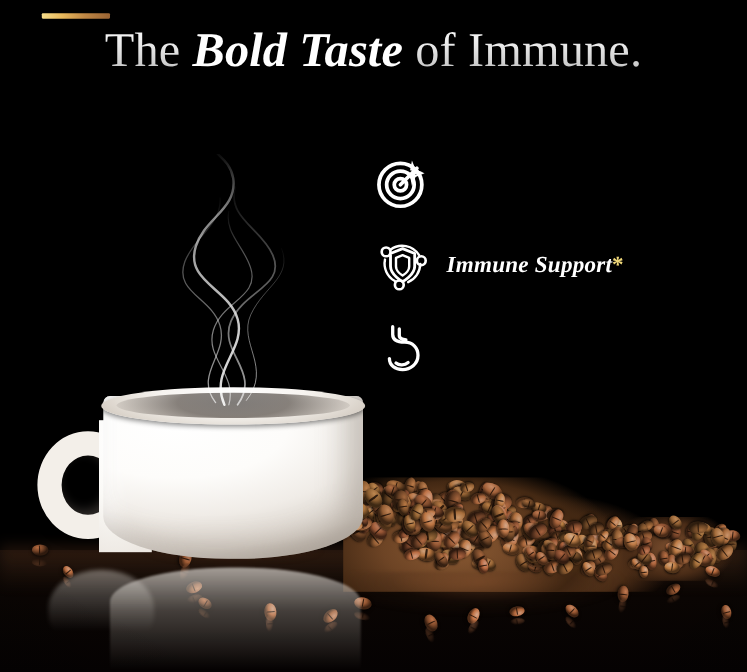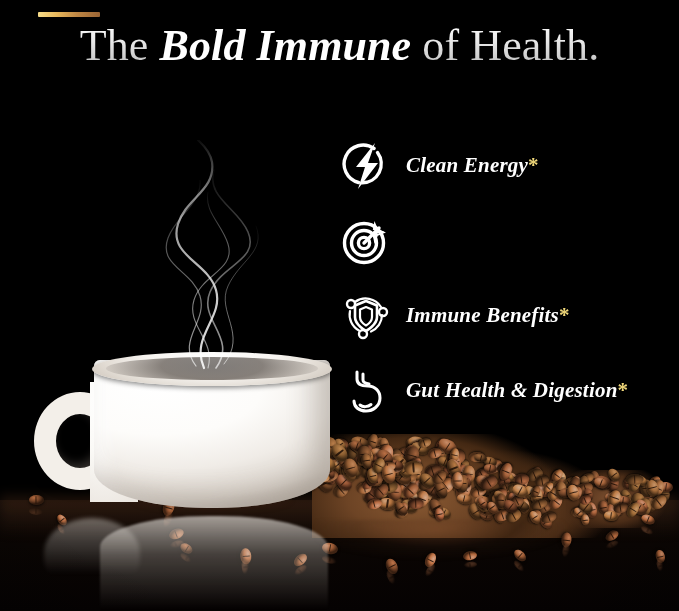--- a/index.html
+++ b/index.html
@@ -584,36 +584,26 @@
         <path d="M88 228 C 96 200, 66 186, 74 160 C 82 134, 116 130, 108 104 C 102 84, 84 72, 88 52" stroke="url(#sg)" stroke-width="1.1" fill="none" stroke-linecap="round" opacity="0.65"></path>
       </svg>
     </div>
 
     <div class="vignette"></div>
   </div>
 
   <div class="accent-bar"></div>
 
   <div class="headline">
-    <span class="h-plain">The </span><span class="h-bold">Bold Immune</span><span class="h-plain"> of Health.</span>
+    <span class="h-plain">The </span><span class="h-bold">Bold Taste</span><span class="h-plain"> of Immune.</span>
   </div>
 
 
   <div class="benefits">
 
-    <div class="benefit">
-      <span class="ico">
-        <svg width="50" height="50" viewBox="0 0 50 50" fill="none">
-          <path d="M33 7.5 A19 19 0 1 0 17.5 41.5" stroke="#fff" stroke-width="3.4" fill="none" stroke-linecap="round"></path>
-          <path d="M36.5 11.5 A19 19 0 0 1 21 41.8" stroke="#fff" stroke-width="3.4" fill="none" stroke-linecap="round"></path>
-          <path d="M34 2 L15 26 L24 26 L17 48 L37 22 L27 22 Z" fill="#fff"></path>
-        </svg>
-      </span>
-      <span class="blabel"><span>Clean Energy</span><span class="star">*</span></span>
-    </div>
 
     <div class="benefit">
       <span class="ico">
         <svg width="50" height="50" viewBox="0 0 50 50" fill="none">
           <circle cx="23" cy="27" r="19.5" stroke="#fff" stroke-width="3.4" fill="none"></circle>
           <circle cx="23" cy="27" r="12.5" stroke="#fff" stroke-width="3.4" fill="none"></circle>
           <circle cx="23" cy="27" r="5.6" stroke="#fff" stroke-width="3.4" fill="none"></circle>
           <path d="M23 27 L38 12" stroke="#fff" stroke-width="3.4" stroke-linecap="round"></path>
           <path d="M34.5 6.5 L36.5 13.5 L43.5 15.5 L36.5 17.5 L34.5 24.5 L32.5 17.5 L36.5 13.5 Z" fill="#fff"></path>
           <path d="M33.5 5 L36.8 13.2 L45 16.5 L36.8 19.8 L33.5 28 L31.8 19.2 L40.5 16.5 L31.8 13.8 Z" fill="#fff"></path>
@@ -627,28 +617,27 @@
           <path d="M25 10 L36 14.5 V26 C36 34 25 40 25 40 C25 40 14 34 14 26 V14.5 Z" stroke="#fff" stroke-width="2.6" fill="none" stroke-linejoin="round"></path>
           <path d="M25 16 L31 18.5 V26 C31 31 25 34.5 25 34.5 C25 34.5 19 31 19 26 V18.5 Z" stroke="#fff" stroke-width="2.2" fill="none" stroke-linejoin="round"></path>
           <path d="M14 11 A18 18 0 0 1 40 16" stroke="#fff" stroke-width="2.2" fill="none" stroke-linecap="round"></path>
           <path d="M9 20 A18 18 0 0 0 18 39.5" stroke="#fff" stroke-width="2.2" fill="none" stroke-linecap="round"></path>
           <path d="M41 24 A18 18 0 0 1 30 40.5" stroke="#fff" stroke-width="2.2" fill="none" stroke-linecap="round"></path>
           <circle cx="10" cy="13" r="4" stroke="#fff" stroke-width="2.4" fill="none"></circle>
           <circle cx="42" cy="21" r="4" stroke="#fff" stroke-width="2.4" fill="none"></circle>
           <circle cx="22" cy="43" r="4" stroke="#fff" stroke-width="2.4" fill="none"></circle>
         </svg>
       </span>
-      <span class="blabel"><span>Immune Benefits</span><span class="star">*</span></span>
+      <span class="blabel"><span>Immune Support</span><span class="star">*</span></span>
     </div>
 
     <div class="benefit">
       <span class="ico">
         <svg width="50" height="50" viewBox="0 0 50 50" fill="none">
           <path d="M16 6 L16 13 C16 19 22 20 27 20 C34 20 39 25 39 32 C39 40 32 45 25 45 C18 45 13 41 13 35" stroke="#fff" stroke-width="3" fill="none" stroke-linecap="round" stroke-linejoin="round"></path>
           <path d="M22 8 L22 14 C22 17 25 17.5 28 18" stroke="#fff" stroke-width="3" fill="none" stroke-linecap="round"></path>
           <path d="M19 39 C22 41.5 27 41 30 38.5" stroke="#fff" stroke-width="3" fill="none" stroke-linecap="round"></path>
         </svg>
       </span>
-      <span class="blabel"><span>Gut Health &amp; Digestion</span><span class="star">*</span></span>
     </div>
 
   </div>
 </div>
 
 </body></html>

